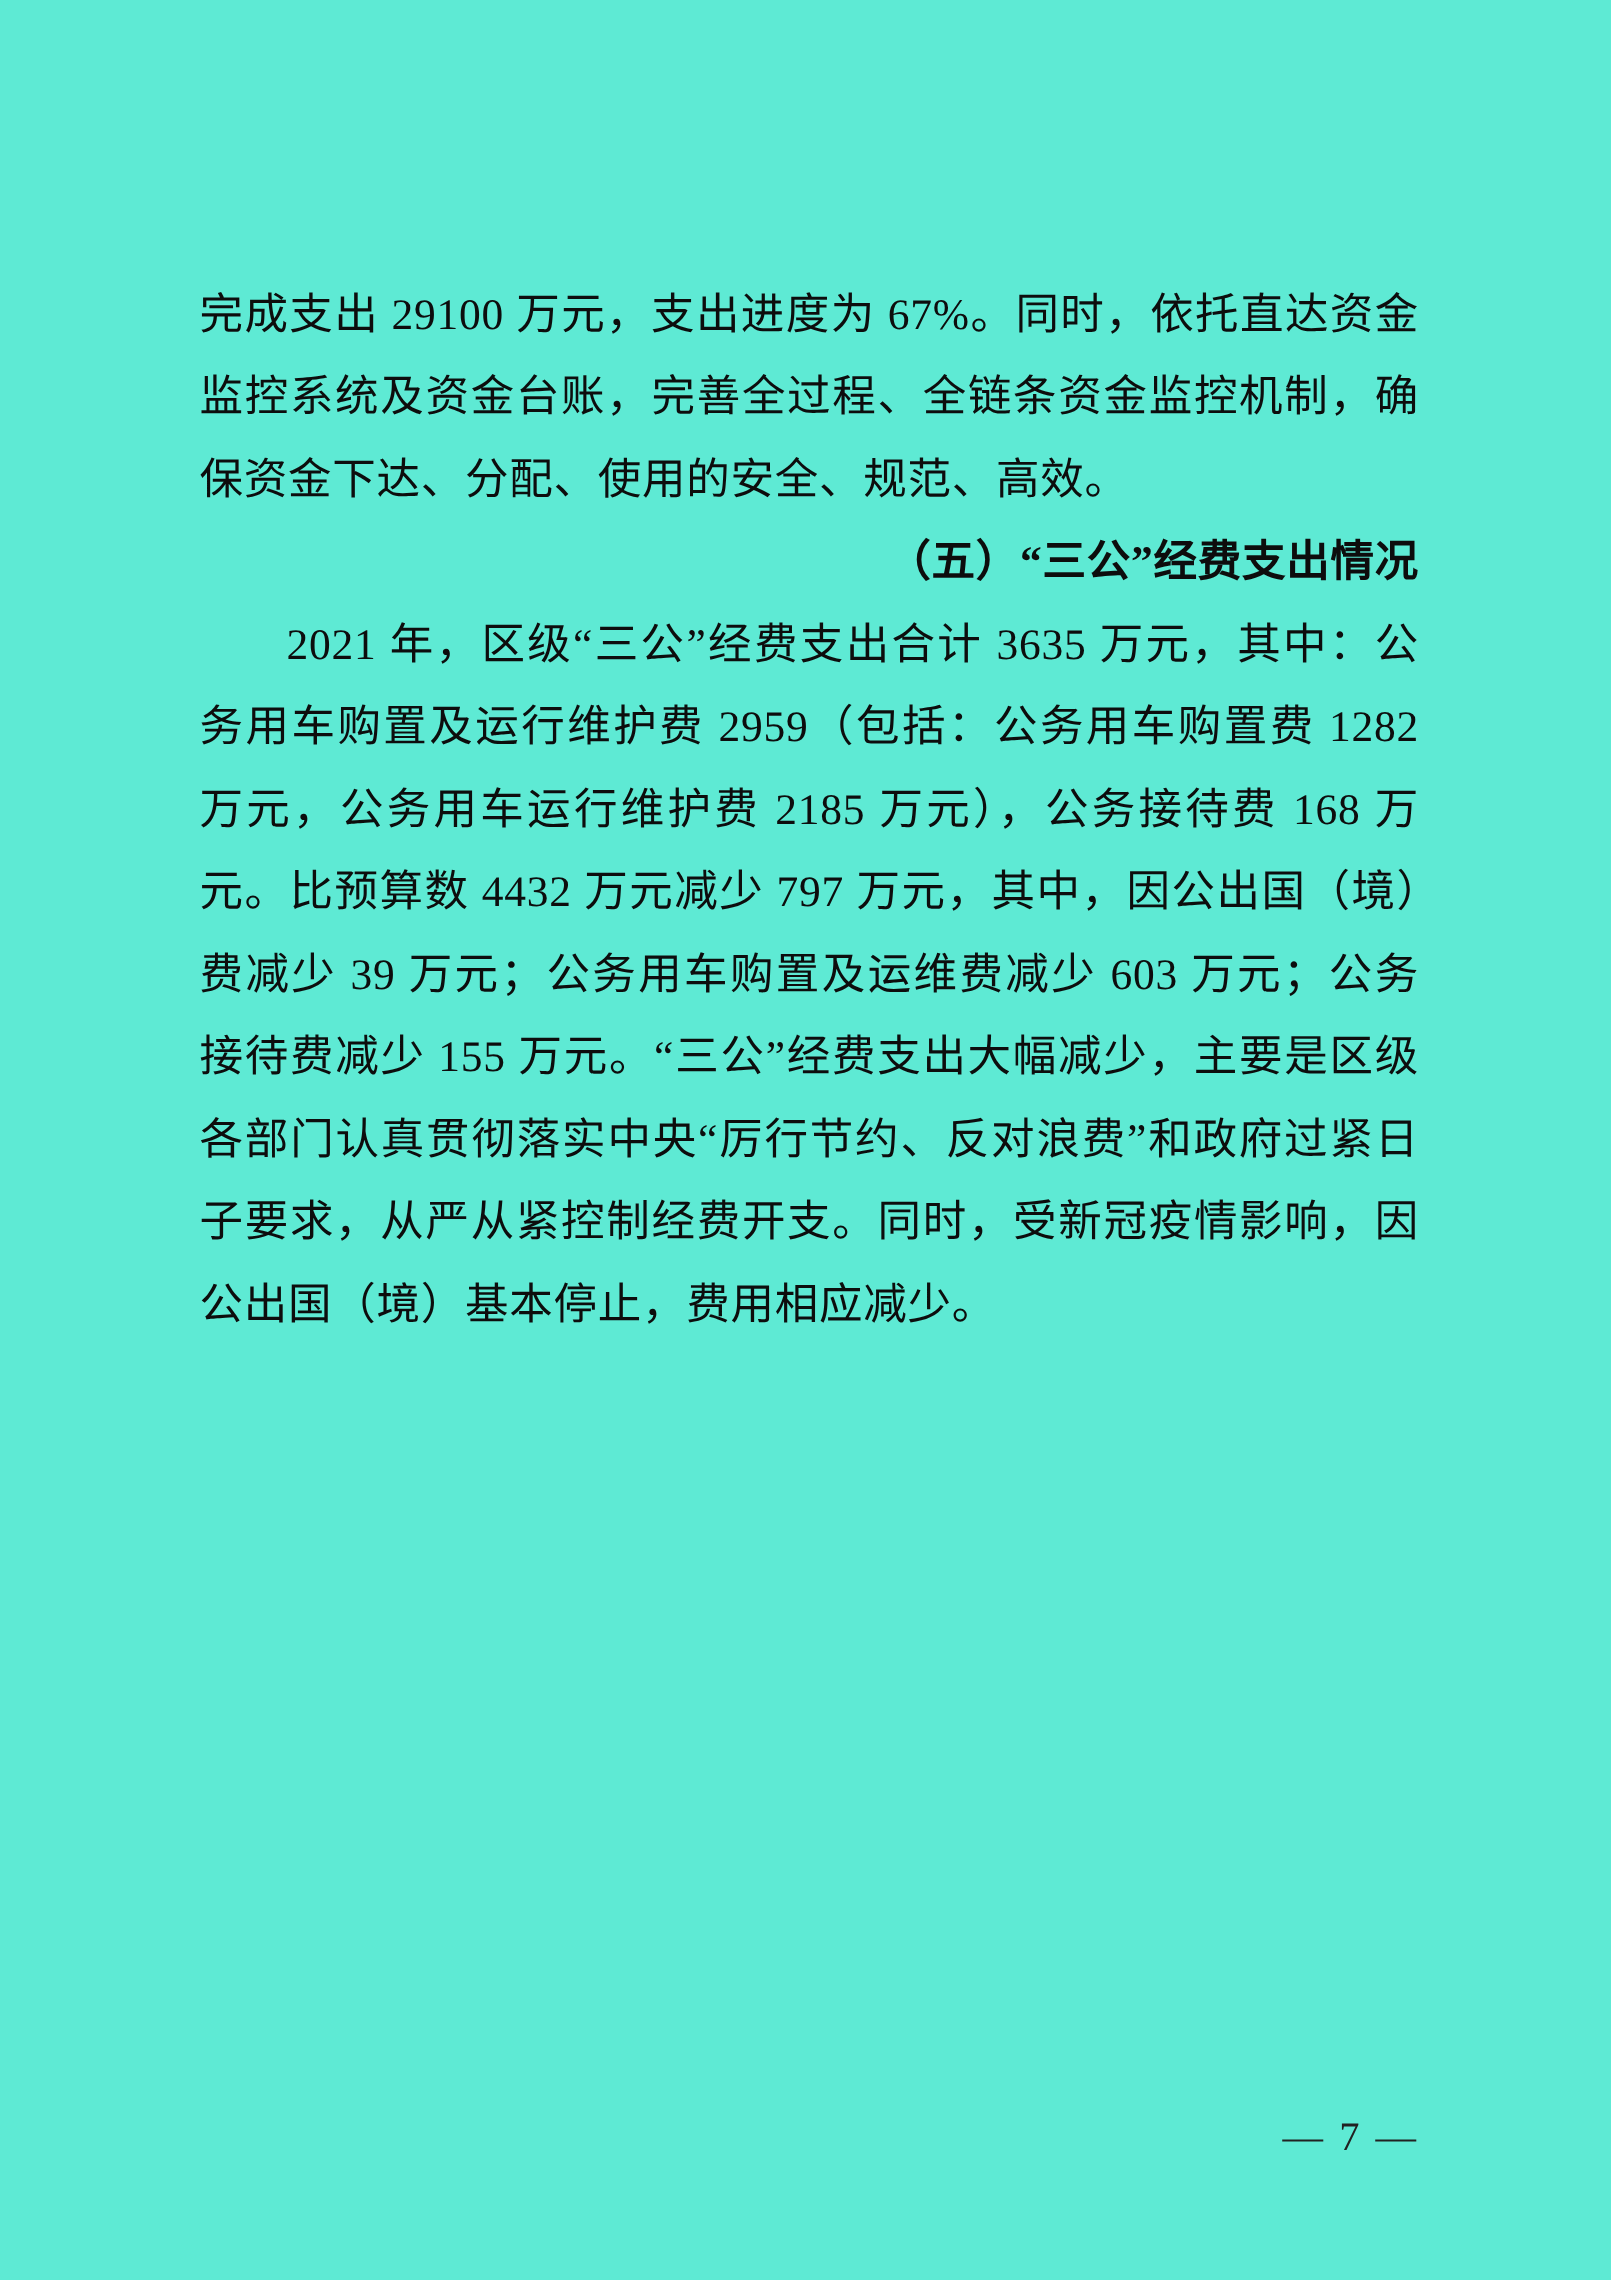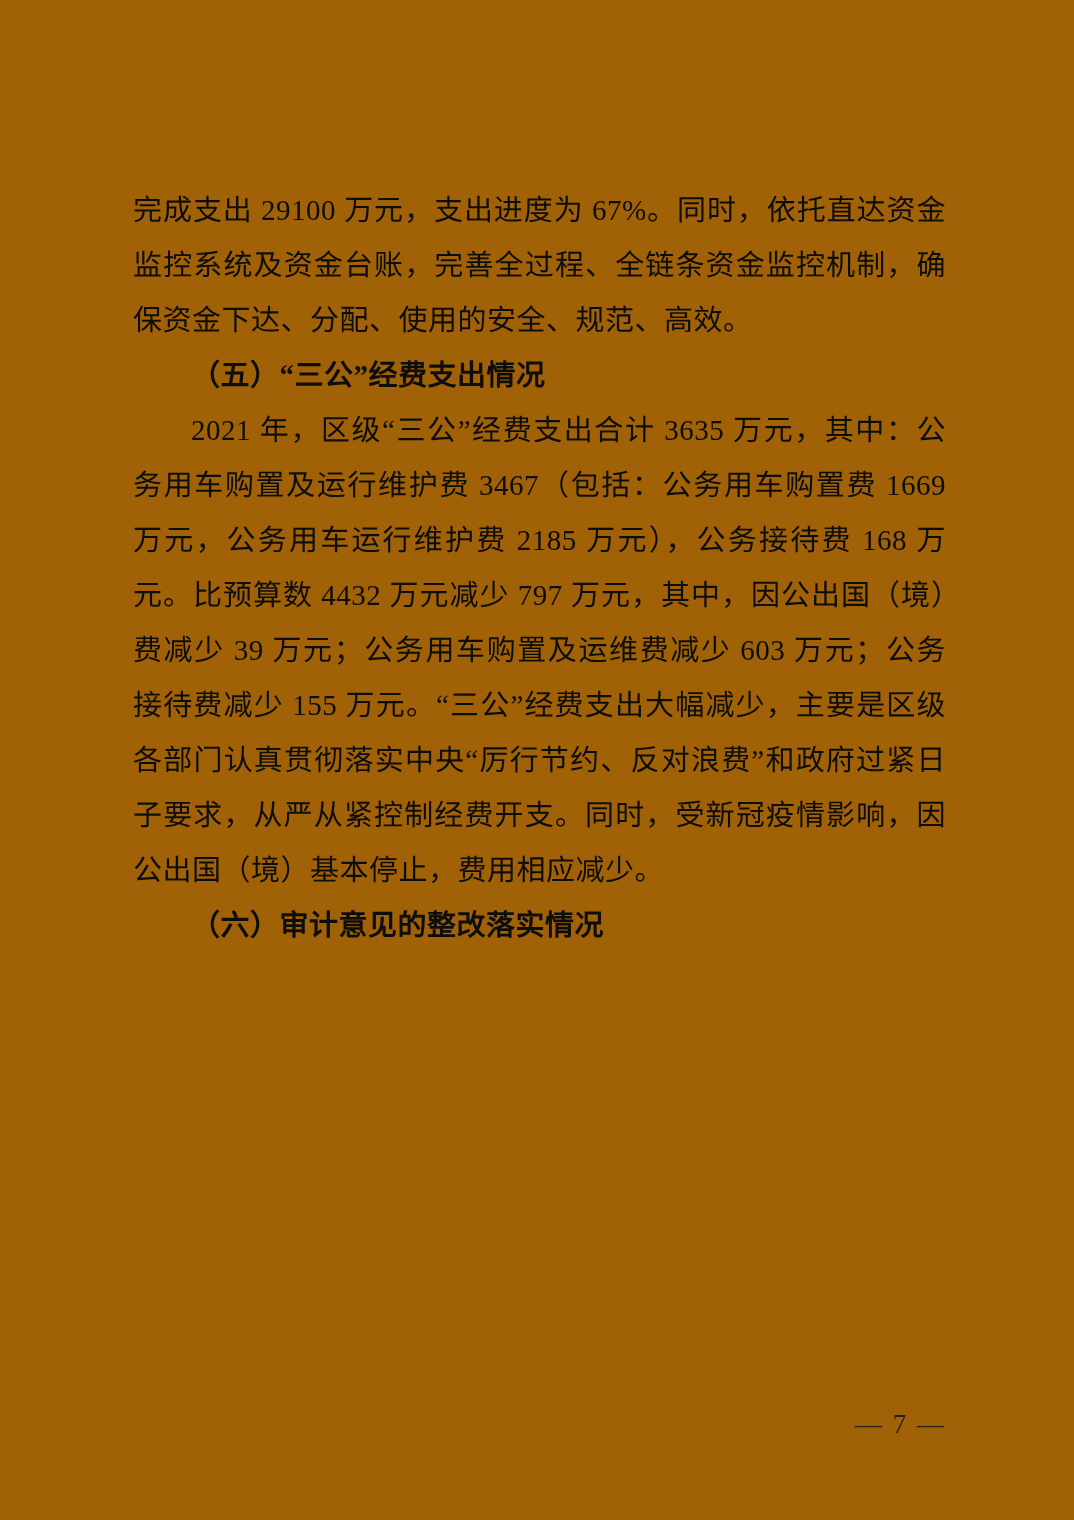--- a/index.html
+++ b/index.html
@@ -11,21 +11,21 @@
     height: 1520px;
     position: relative;
     background: #ffffff;
     color: #0d0d0d;
     font-family: "Liberation Serif", "DejaVu Serif", serif;
     overflow: hidden;
   }
   .page {
     position: absolute;
     inset: 0;
-    background: #a16207;
+    background: #5eead4;
     text-decoration: underline;
   }
   .text-block {
     position: absolute;
     left: 133px;
     top: 183px;
     width: 813px;
     font-size: 29px;
     line-height: 55px;
     text-align: justify;
@@ -43,21 +43,21 @@
   .para {
     text-indent: 2em;
     font-weight: 400;
   }
   .para.continuation {
     text-indent: 0;
   }
   .heading {
     text-indent: 2em;
     font-weight: 700;
-    text-align: left;
+    text-align: right;
   }
   .page-footer {
     position: absolute;
     top: 1404px;
     right: 128px;
     font-size: 27px;
     line-height: 40px;
     letter-spacing: 2px;
     color: #222222;
   }
@@ -65,23 +65,22 @@
 </head>
 <body>
 
 <div class="page">
 
   <article class="text-block">
     <p class="para continuation">完成支出 29100 万元，支出进度为 67%。同时，依托直达资金监控系统及资金台账，完善全过程、全链条资金监控机制，确保资金下达、分配、使用的安全、规范、高效。</p>
 
     <h3 class="heading">（五）“三公”经费支出情况</h3>
 
-    <p class="para">2021 年，区级“三公”经费支出合计 3635 万元，其中：公务用车购置及运行维护费 3467（包括：公务用车购置费 1669 万元，公务用车运行维护费 2185 万元），公务接待费 168 万元。比预算数 4432 万元减少 797 万元，其中，因公出国（境）费减少 39 万元；公务用车购置及运维费减少 603 万元；公务接待费减少 155 万元。“三公”经费支出大幅减少，主要是区级各部门认真贯彻落实中央“厉行节约、反对浪费”和政府过紧日子要求，从严从紧控制经费开支。同时，受新冠疫情影响，因公出国（境）基本停止，费用相应减少。</p>
+    <p class="para">2021 年，区级“三公”经费支出合计 3635 万元，其中：公务用车购置及运行维护费 2959（包括：公务用车购置费 1282 万元，公务用车运行维护费 2185 万元），公务接待费 168 万元。比预算数 4432 万元减少 797 万元，其中，因公出国（境）费减少 39 万元；公务用车购置及运维费减少 603 万元；公务接待费减少 155 万元。“三公”经费支出大幅减少，主要是区级各部门认真贯彻落实中央“厉行节约、反对浪费”和政府过紧日子要求，从严从紧控制经费开支。同时，受新冠疫情影响，因公出国（境）基本停止，费用相应减少。</p>
 
-    <h3 class="heading">（六）审计意见的整改落实情况</h3>
 
   </article>
 
   <footer class="page-footer">
     <span>— 7 —</span>
   </footer>
 
 </div>
 
 </body></html>

